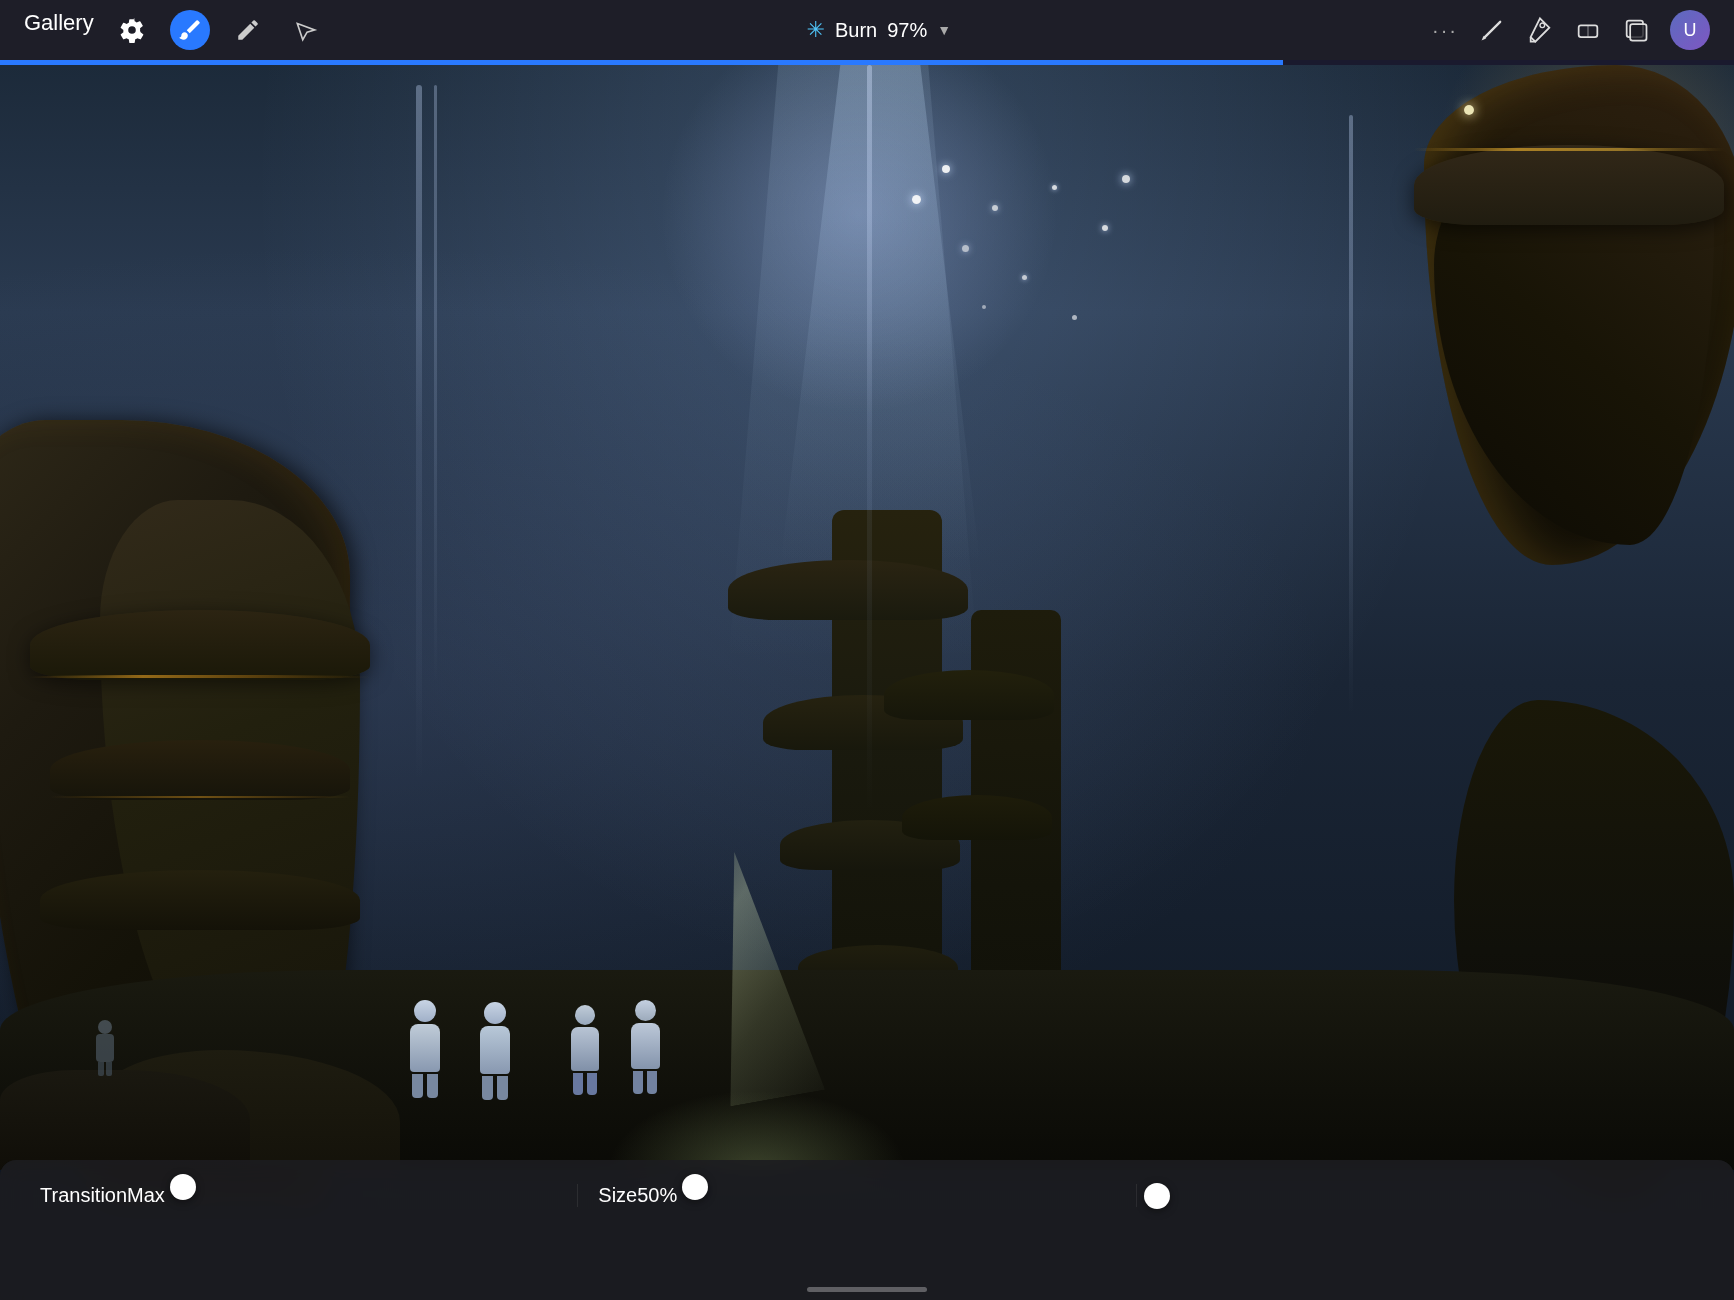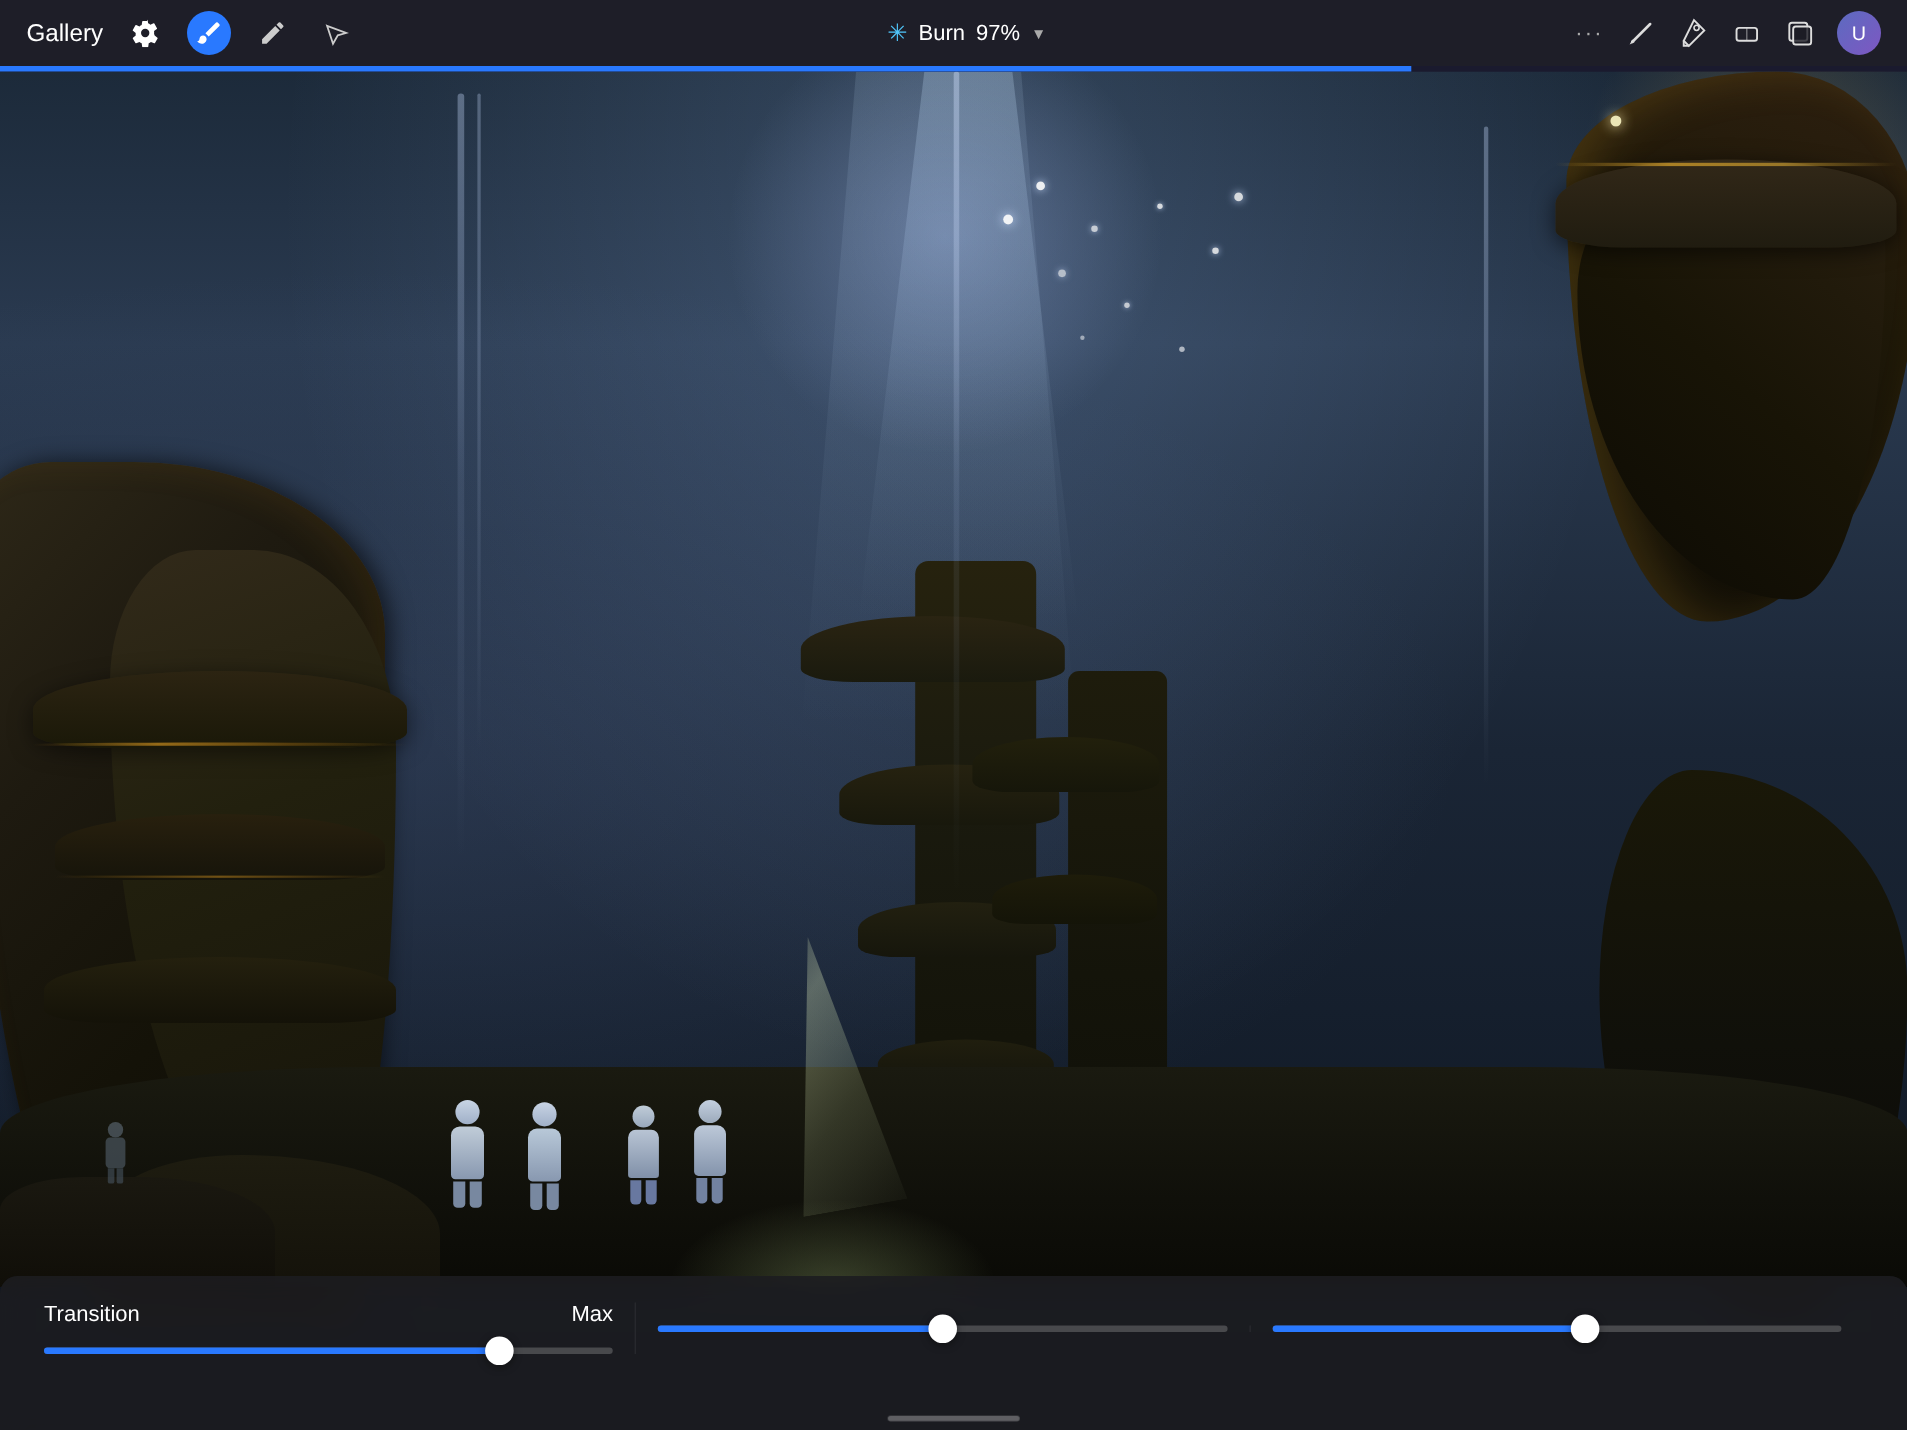--- a/index.html
+++ b/index.html
@@ -19,21 +19,21 @@
       height: 60px;
       background: rgba(30, 30, 40, 0.92);
       display: flex;
       align-items: center;
       justify-content: space-between;
       padding: 0 24px;
       z-index: 100;
     }
     .topbar-left {
       display: flex;
-      align-items: center;
+      align-items: flex-start;
       gap: 18px;
     }
     .gallery-btn {
       color: #fff;
       font-size: 22px;
       font-weight: 400;
       background: none;
       border: none;
       cursor: pointer;
     }
@@ -157,21 +157,21 @@
 
     .sliders-row {
       display: flex;
       align-items: center;
       gap: 0;
       width: 100%;
     }
 
     .slider-group {
       display: flex;
-      flex-direction: column;
+      flex-direction: row;
       gap: 18px;
       flex: 1;
       padding: 0 20px;
       border-right: 1px solid rgba(255,255,255,0.08);
     }
     .slider-group:first-child { padding-left: 0; }
     .slider-group:last-child { border-right: none; }
 
     .slider-header {
       display: flex;
@@ -487,20 +487,24 @@
           <span class="slider-label">Transition</span>
           <span class="slider-value">Max</span>
         </div>
         <div class="slider-track">
           <div class="slider-fill" style="width: 80%;"></div>
           <div class="slider-thumb" style="left: 80%;"></div>
         </div>
       </div>
 
       <div class="slider-group">
+        <div class="slider-header">
+          <span class="slider-label">Size</span>
+          <span class="slider-value">50%</span>
+        </div>
         <div class="slider-track">
           <div class="slider-fill" style="width: 50%;"></div>
           <div class="slider-thumb" style="left: 50%;"></div>
         </div>
       </div>
 
       <div class="slider-group">
         <div class="slider-track">
           <div class="slider-fill" style="width: 55%;"></div>
           <div class="slider-thumb" style="left: 55%;"></div>

